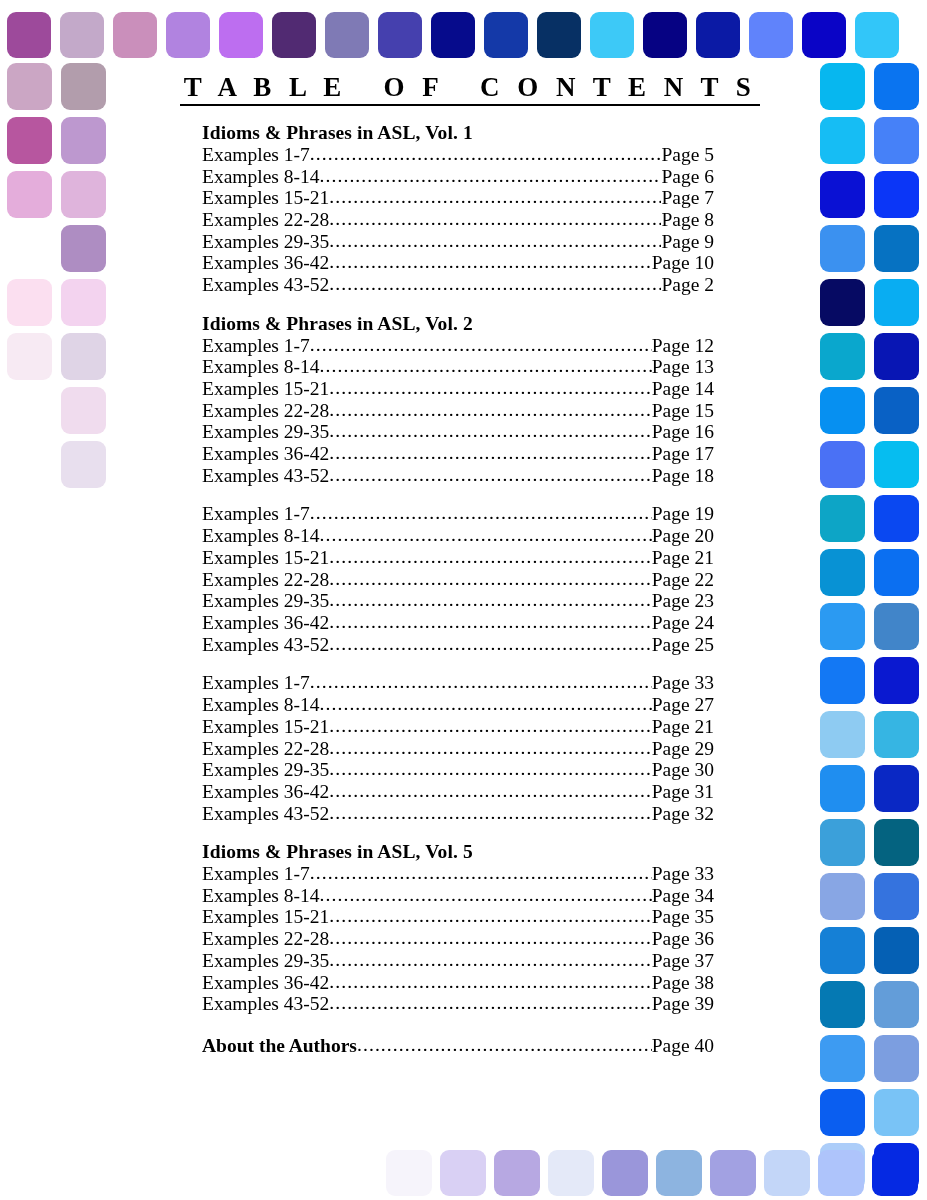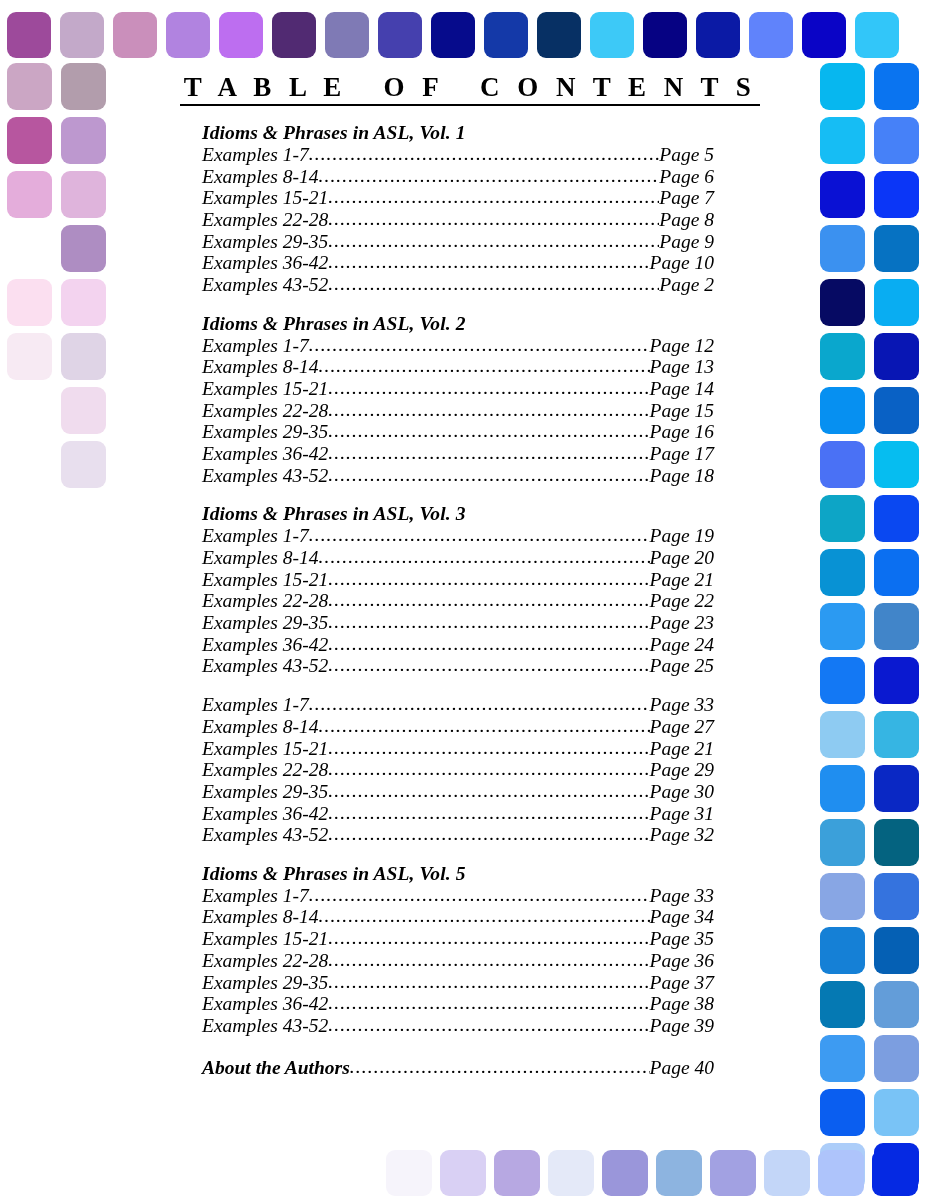--- a/index.html
+++ b/index.html
@@ -56,21 +56,20 @@
     border-bottom: 2.4px solid #000;
     padding: 0 4px 2px 4px;
     line-height: 1.12;
     white-space: pre;
   }
 
   #toc-body {
     margin-top: 16px;
     padding-left: 62px;
     padding-right: 86px;
-    font-style: italic;
   }
 
   .toc-section { margin-bottom: 17px; }
   .toc-section:last-child { margin-bottom: 0; }
 
   .section-title {
     font-size: 19.5px;
     font-weight: bold;
     line-height: 21.7px;
     letter-spacing: 0.1px;
@@ -276,21 +275,20 @@
           <span class="entry-dots">................................................................................................................</span>
           <span class="entry-page">Page 17</span>
         </div>
         <div class="toc-entry">
           <span class="entry-label">Examples 43-52</span>
           <span class="entry-dots">................................................................................................................</span>
           <span class="entry-page">Page 18</span>
         </div>
       </div>
       <div class="toc-section">
-        <div class="section-title">Idioms &amp; Phrases in ASL, Vol. 3</div>
         <div class="toc-entry">
           <span class="entry-label">Examples 1-7</span>
           <span class="entry-dots">................................................................................................................</span>
           <span class="entry-page">Page 19</span>
         </div>
         <div class="toc-entry">
           <span class="entry-label">Examples 8-14</span>
           <span class="entry-dots">................................................................................................................</span>
           <span class="entry-page">Page 20</span>
         </div>

